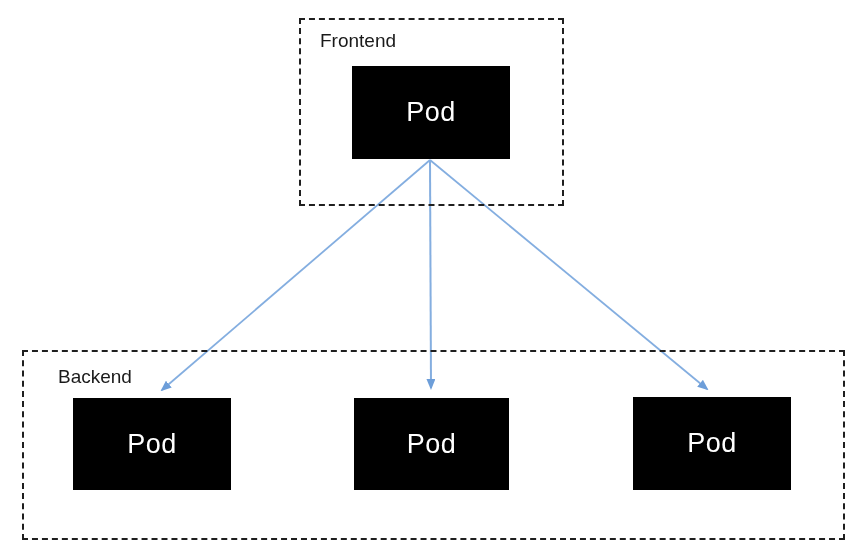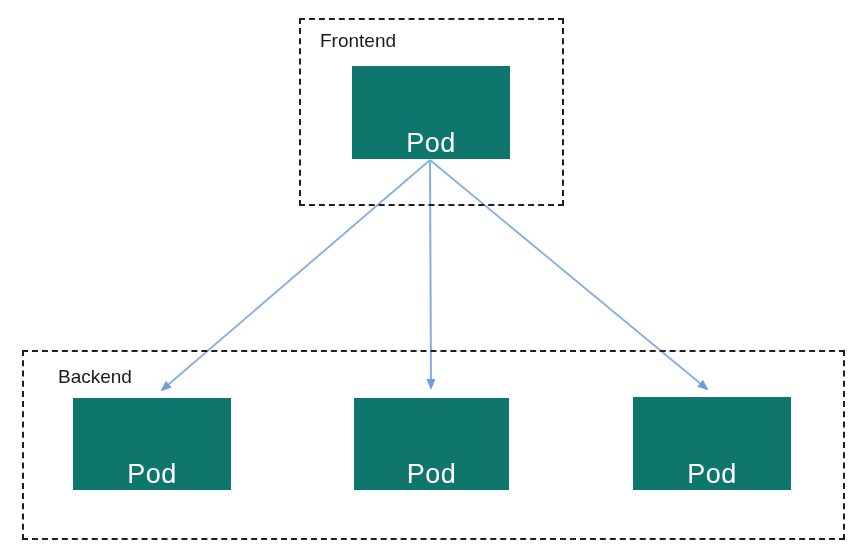--- a/index.html
+++ b/index.html
@@ -43,24 +43,24 @@
   .group-frontend .group-label {
     left: 19px;
     top: 10px;
   }
   .group-backend .group-label {
     left: 34px;
     top: 14px;
   }
   .pod {
     position: absolute;
-    background: #0f766e;
+    background: #000000;
     color: #ffffff;
     display: flex;
-    align-items: flex-end;
+    align-items: center;
     justify-content: center;
     font-size: 27px;
     letter-spacing: 0.5px;
   }
   .pod-frontend {
     left: 352px;
     top: 66px;
     width: 158px;
     height: 93px;
   }

